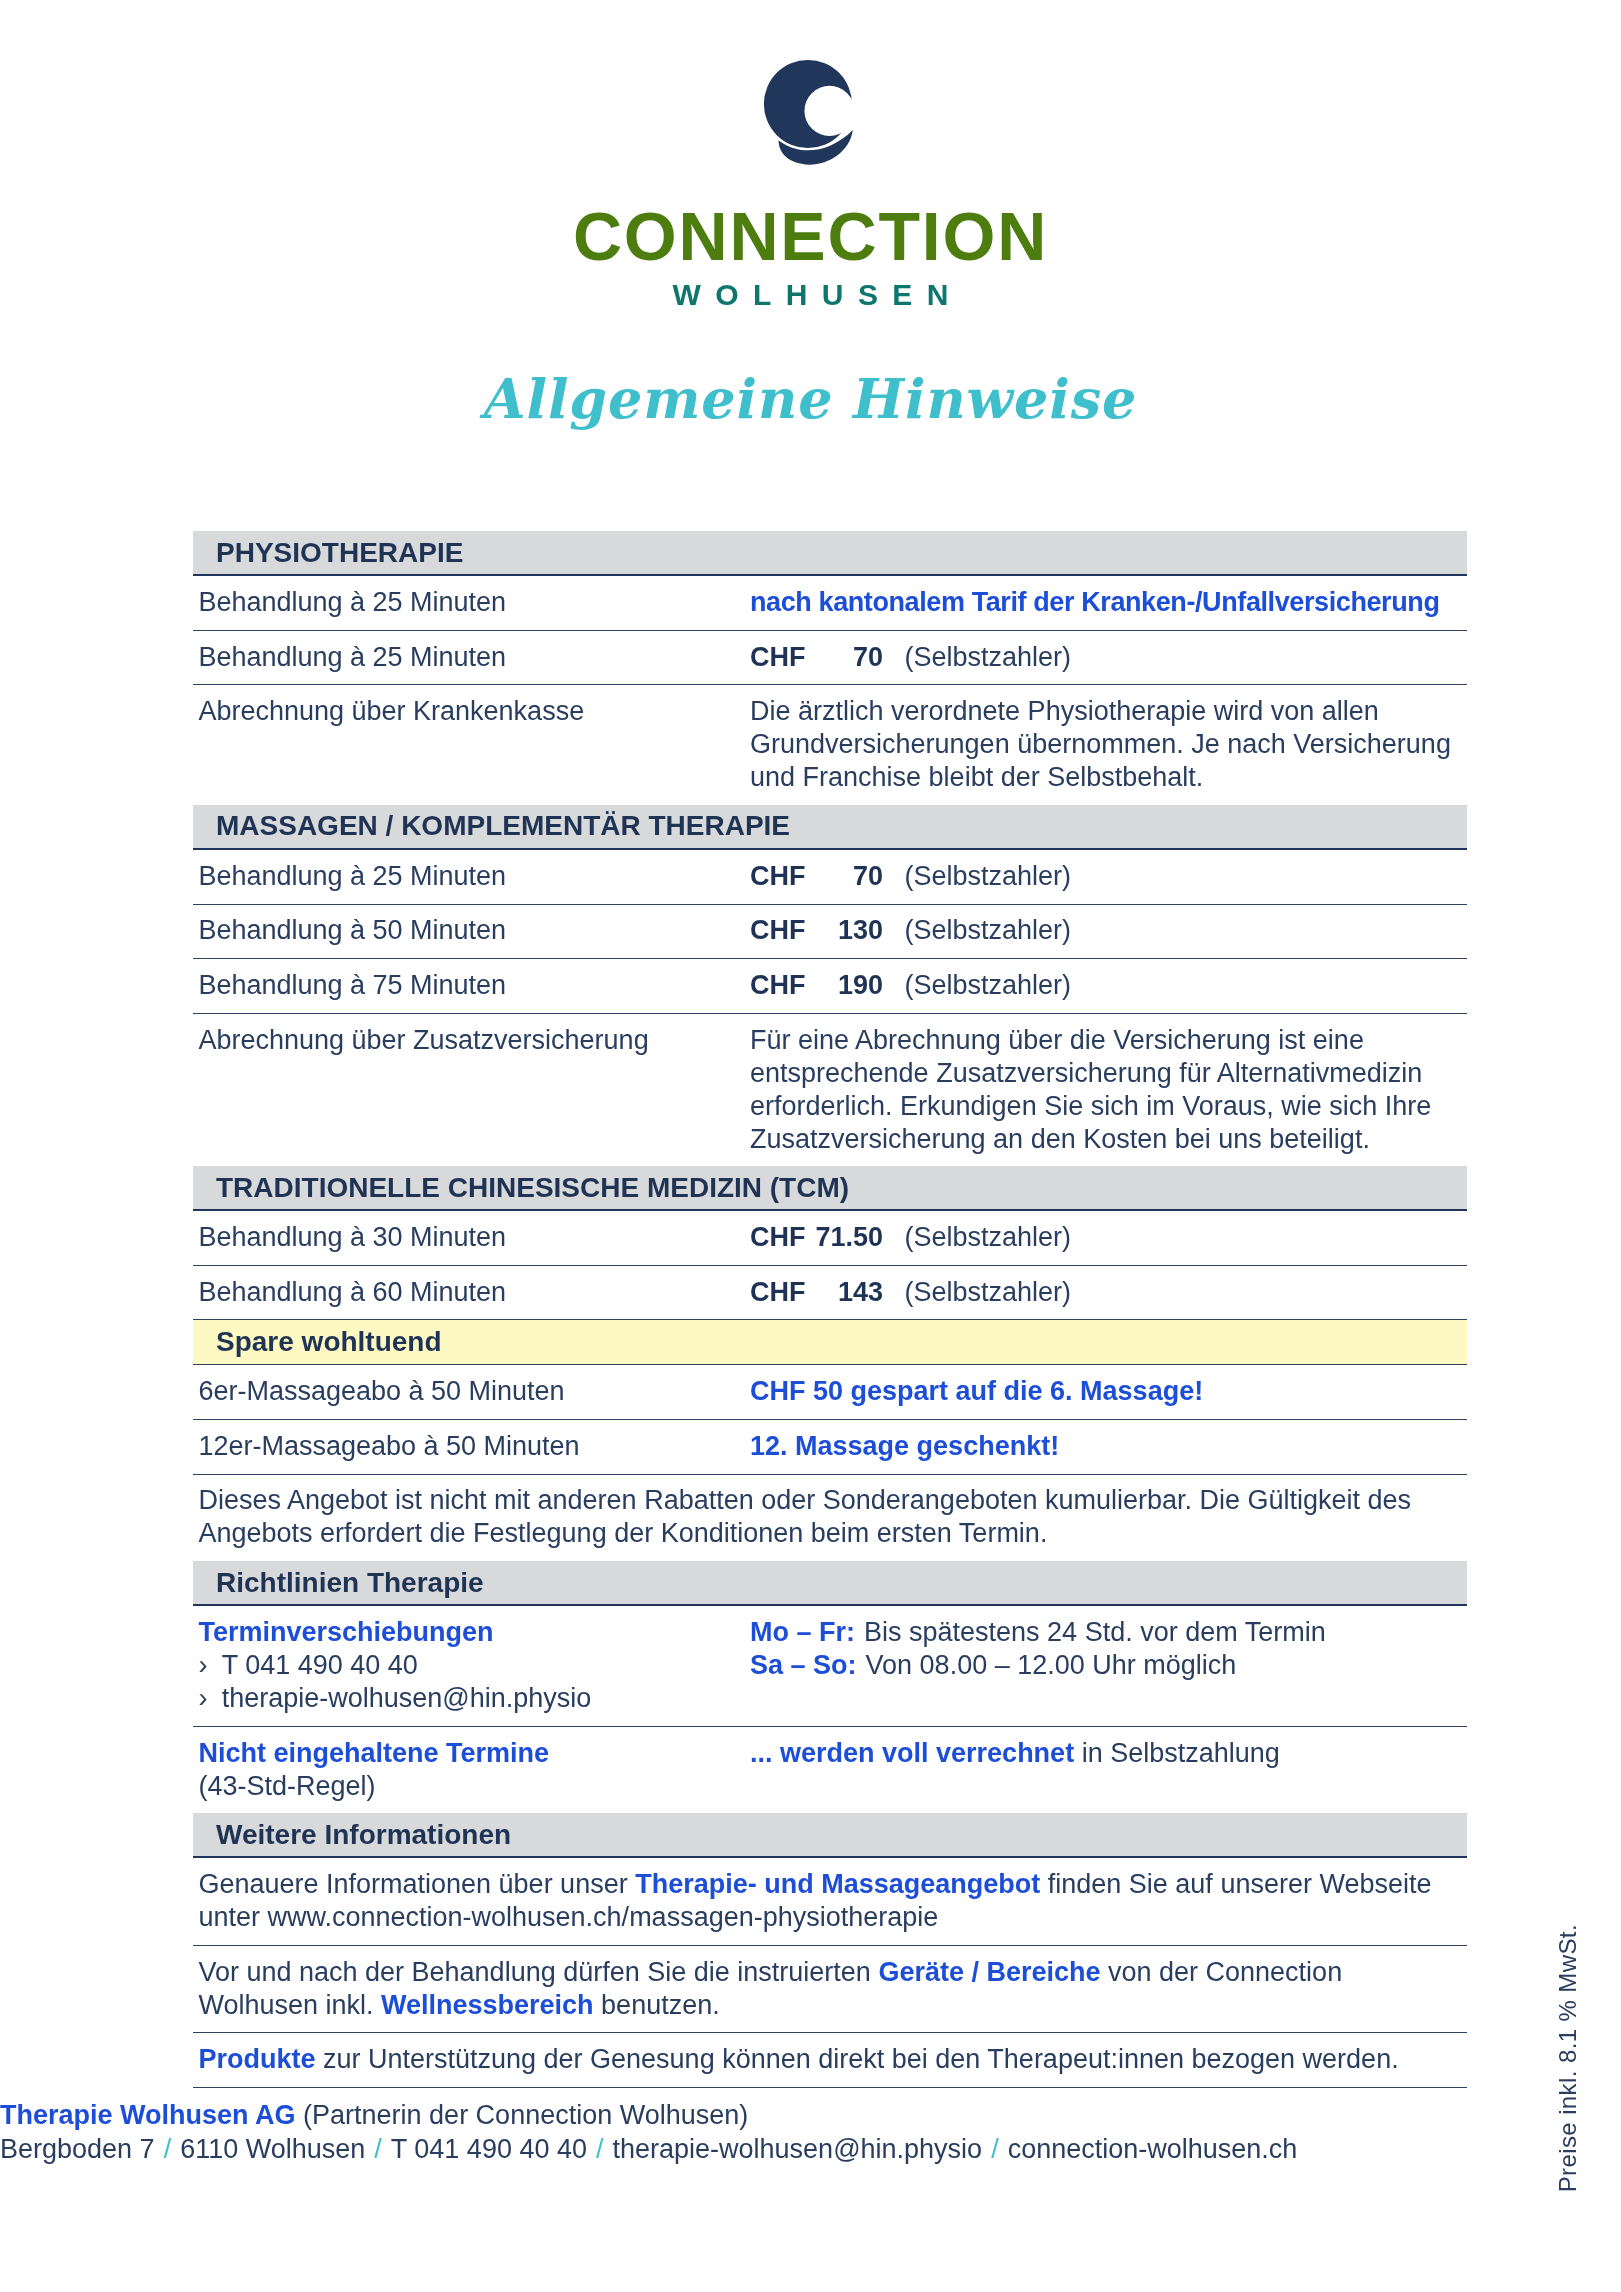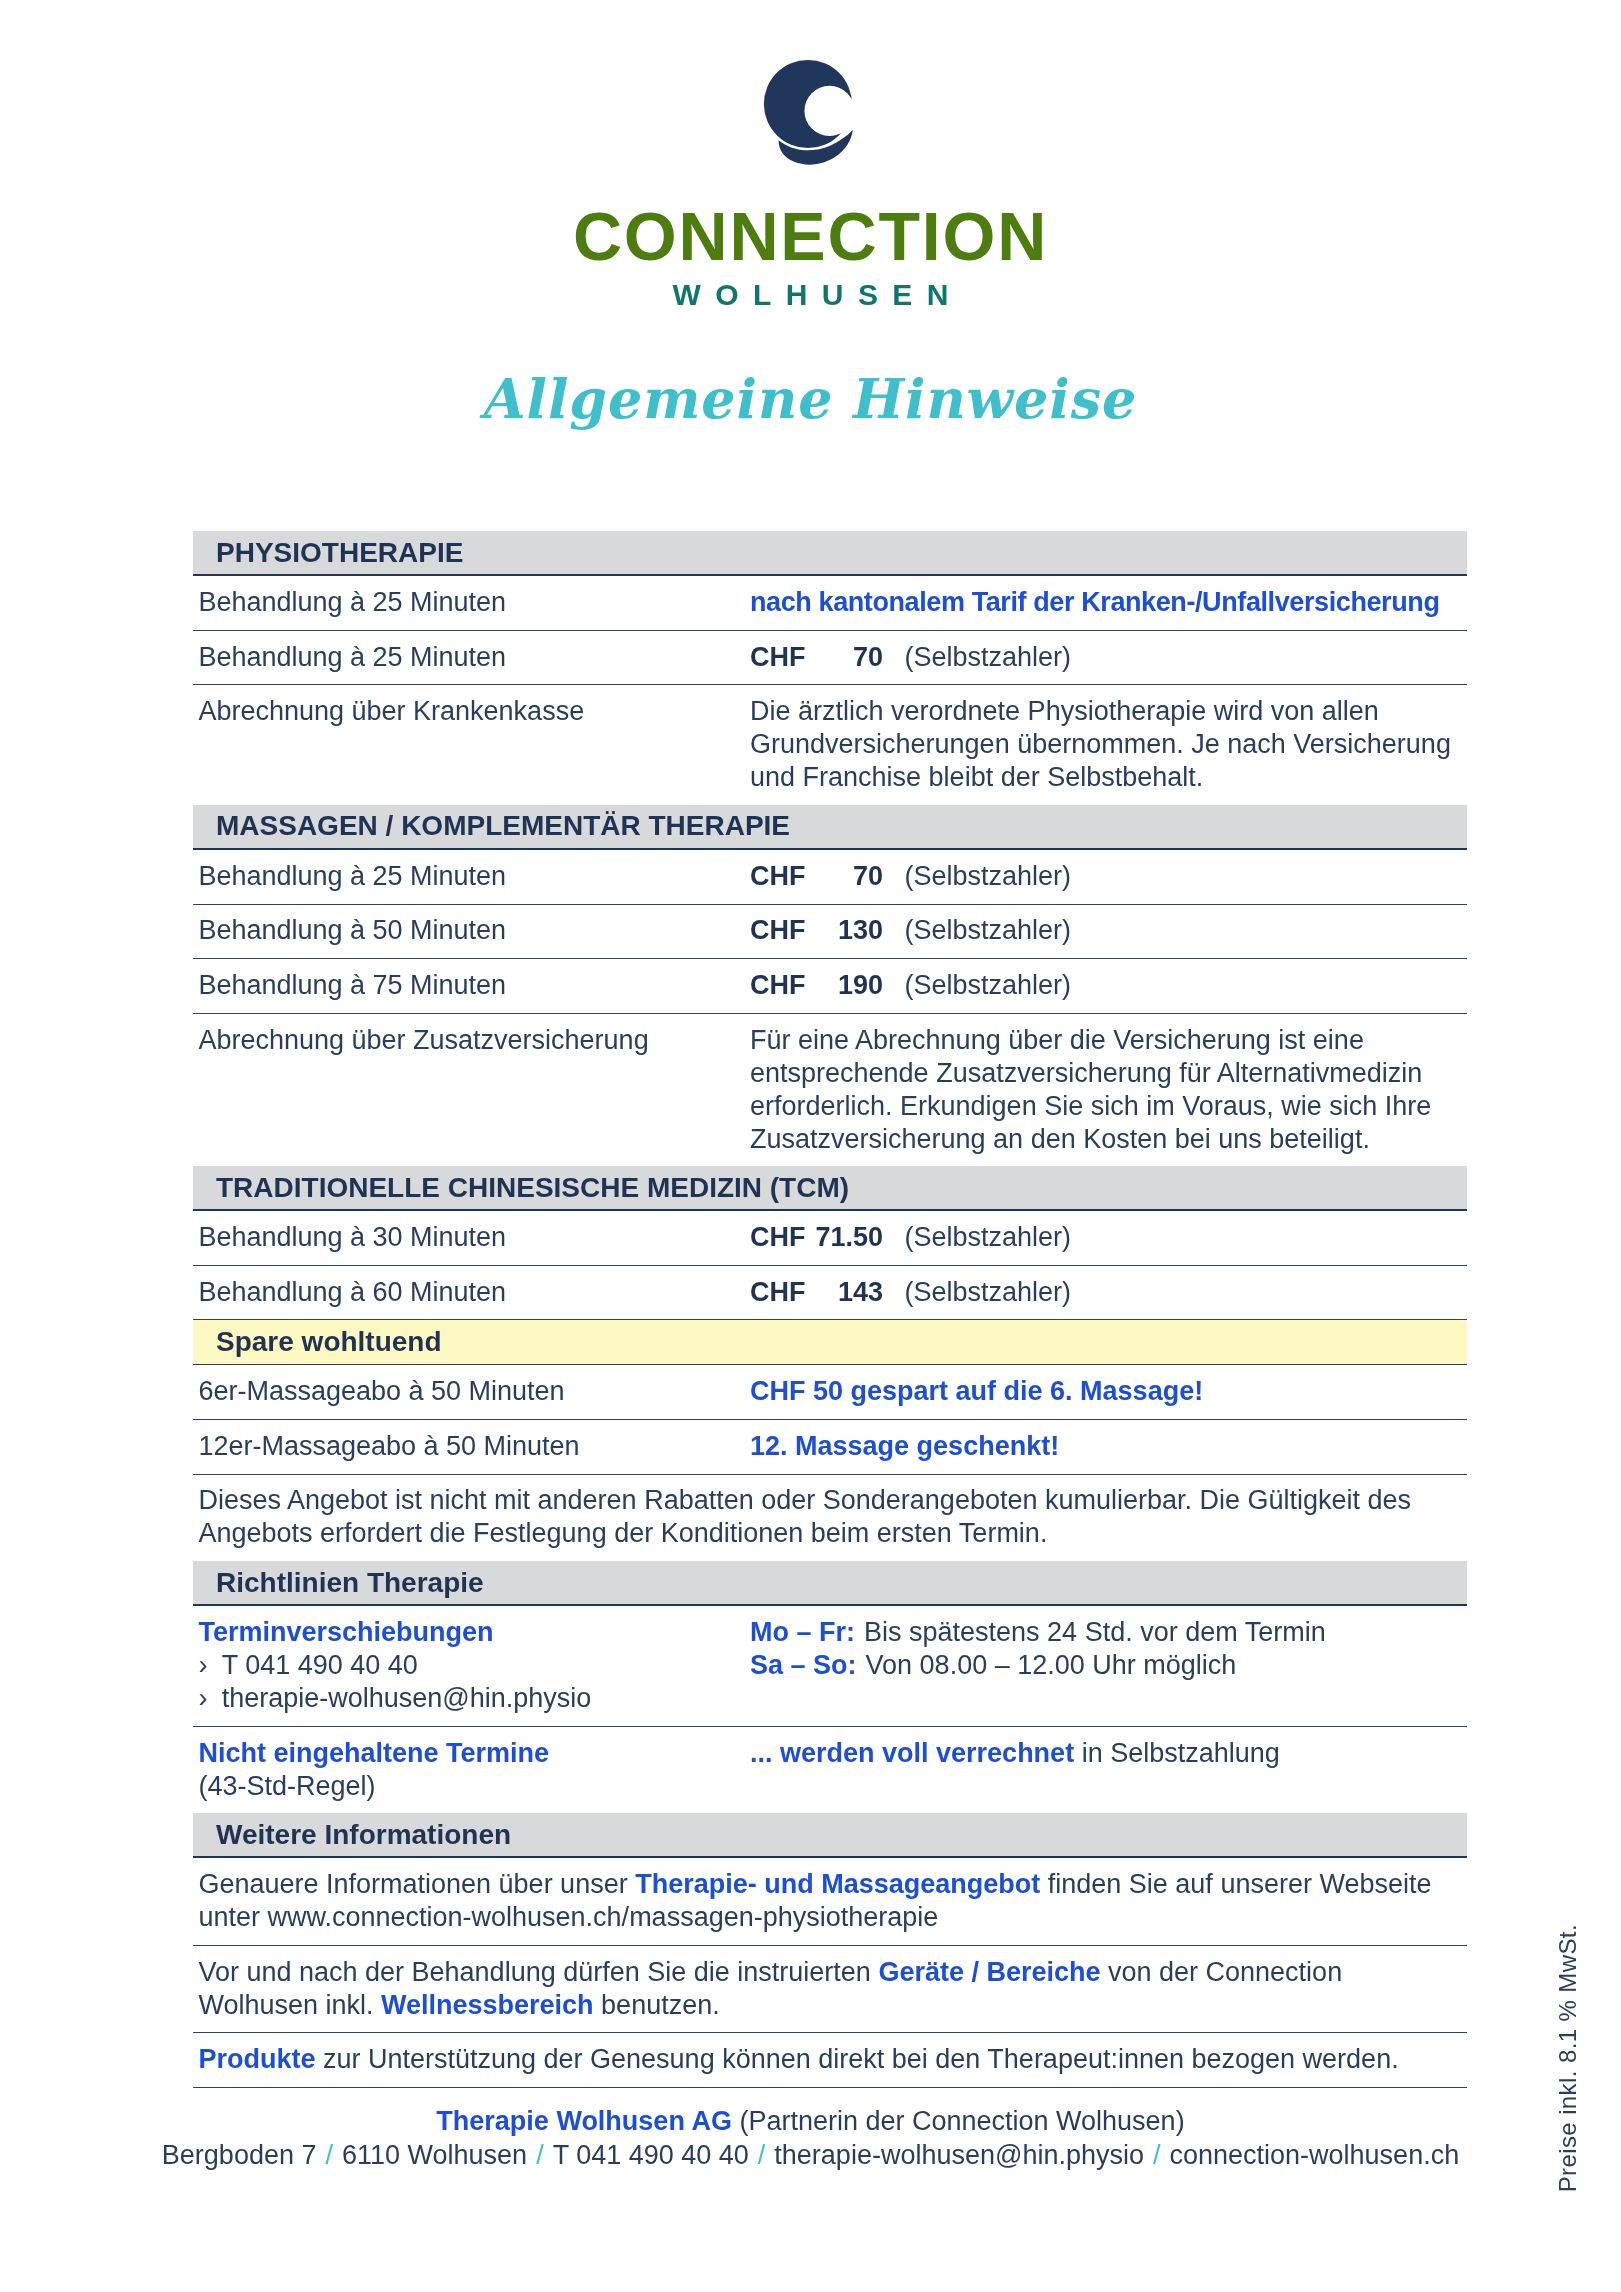--- a/index.html
+++ b/index.html
@@ -12,21 +12,21 @@
   .logo-wrap{margin-top:57px;height:113px;display:flex;justify-content:center;}
   .brand{margin:30px 0 0;font-size:68px;line-height:72px;font-weight:bold;
          color:#4d7c0f;letter-spacing:1.8px;}
   .brand-city{margin-top:7.2px;font-size:30px;line-height:32px;font-weight:bold;
               color:#0f766e;letter-spacing:.48em;padding-left:.48em;}
   .script-title{margin-top:39px;font-family:"DejaVu Serif",serif;
                 font-style:italic;font-weight:bold;font-size:54px;line-height:99px;
                 color:#3fbfcb;letter-spacing:0.9px;}
 
   
-  .content{margin:82px 154px 16px 193px;width:1274px;}
+  .content{margin:82px 154px 10px 193px;width:1274px;}
   .bar{height:45px;background:#d8d9da;border-bottom:2.7px solid #20355a;
        display:flex;align-items:center;padding-left:23px;box-sizing:border-box;
        font-size:28px;font-weight:bold;color:#1f3355;}
   .bar.sub{background:#fef9c3;border-bottom:1.8px solid #2e4362;}
   .row{display:flex;border-bottom:1.8px solid #2e4362;padding:9.9px 0 10.7px;}
   .row.last{border-bottom:none;}
   .col1{flex:none;width:557px;padding-left:5.4px;box-sizing:border-box;
         font-size:27px;line-height:33px;}
   .col2{flex:1;font-size:27px;line-height:33px;}
   .bold{font-weight:bold;color:#1d4ed8;}
@@ -35,21 +35,21 @@
   .price .amt{font-weight:bold;color:#1f3355;display:inline-block;width:72px;
               text-align:right;margin-right:21.5px;}
   .para{font-size:27px;line-height:33px;padding:9.9px 0 10.7px 5.4px;
         border-bottom:1.8px solid #2e4362;}
   .para.nb{border-bottom:none;}
   .bullet{display:flex;}
   .arr{margin-right:14.3px;}
   .mr{margin-right:9px;}
 
   
-  footer{text-align:center;font-size:27px;line-height:34px;}
+  footer{text-align:left;font-size:27px;line-height:34px;}
   .slash{color:#3fbfcb;margin:0 9px;}
 
   
   .side-note{position:absolute;top:1867px;right:39px;font-size:24px;
              writing-mode:vertical-rl;transform:rotate(180deg);
              color:#293d5f;letter-spacing:0.4px;}
 </style>
 </head>
 <body>
 

